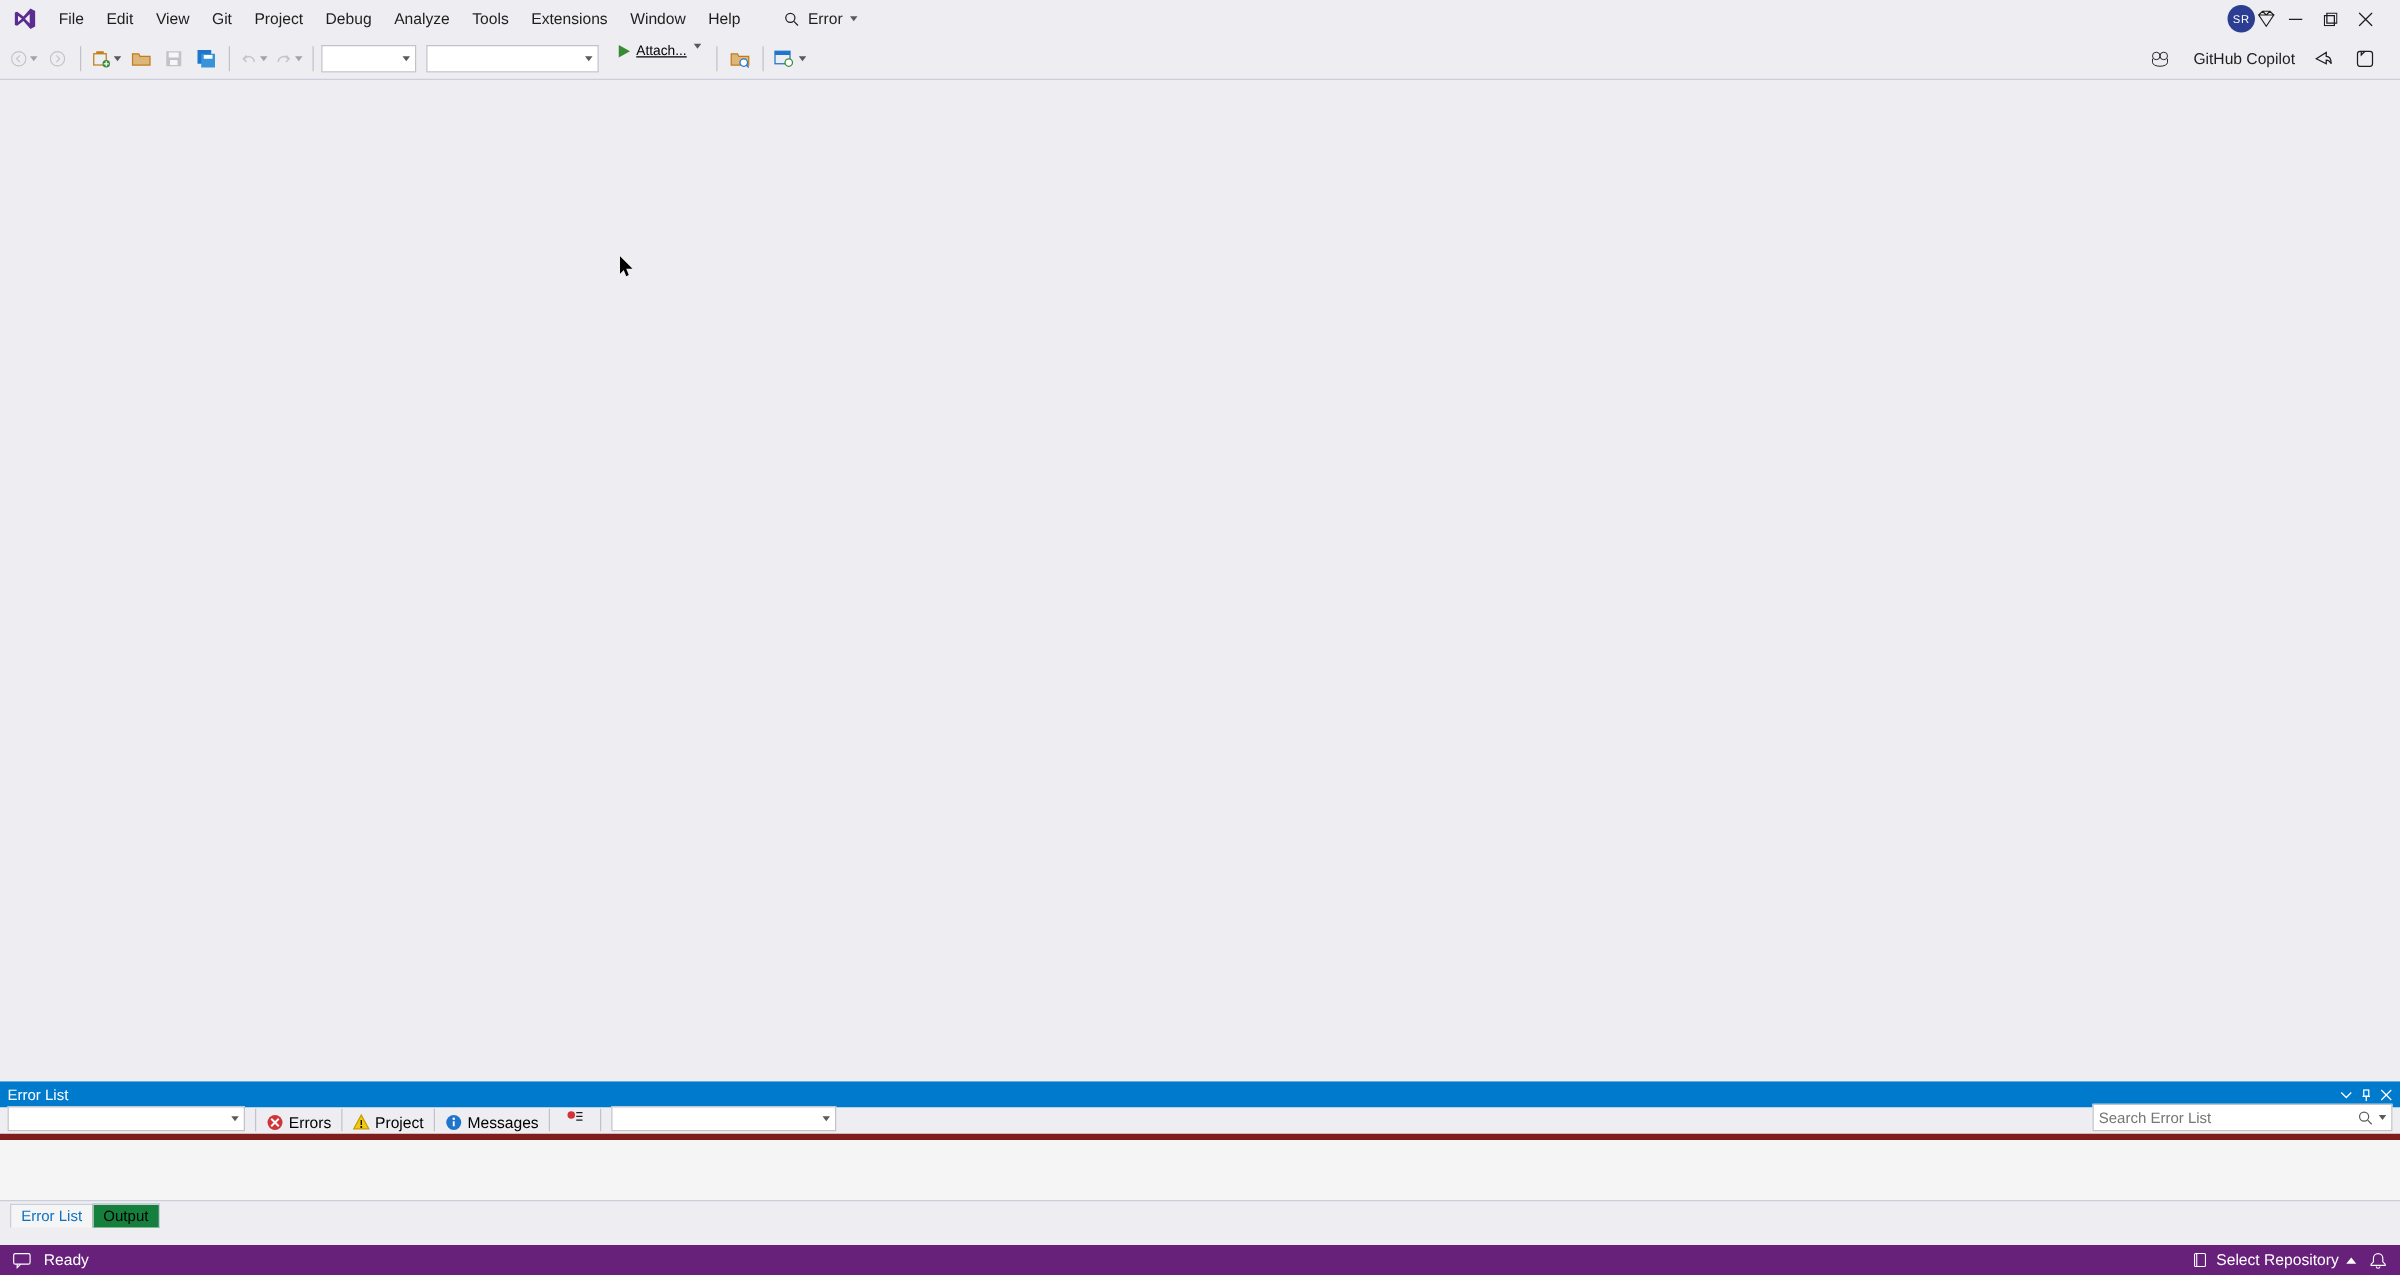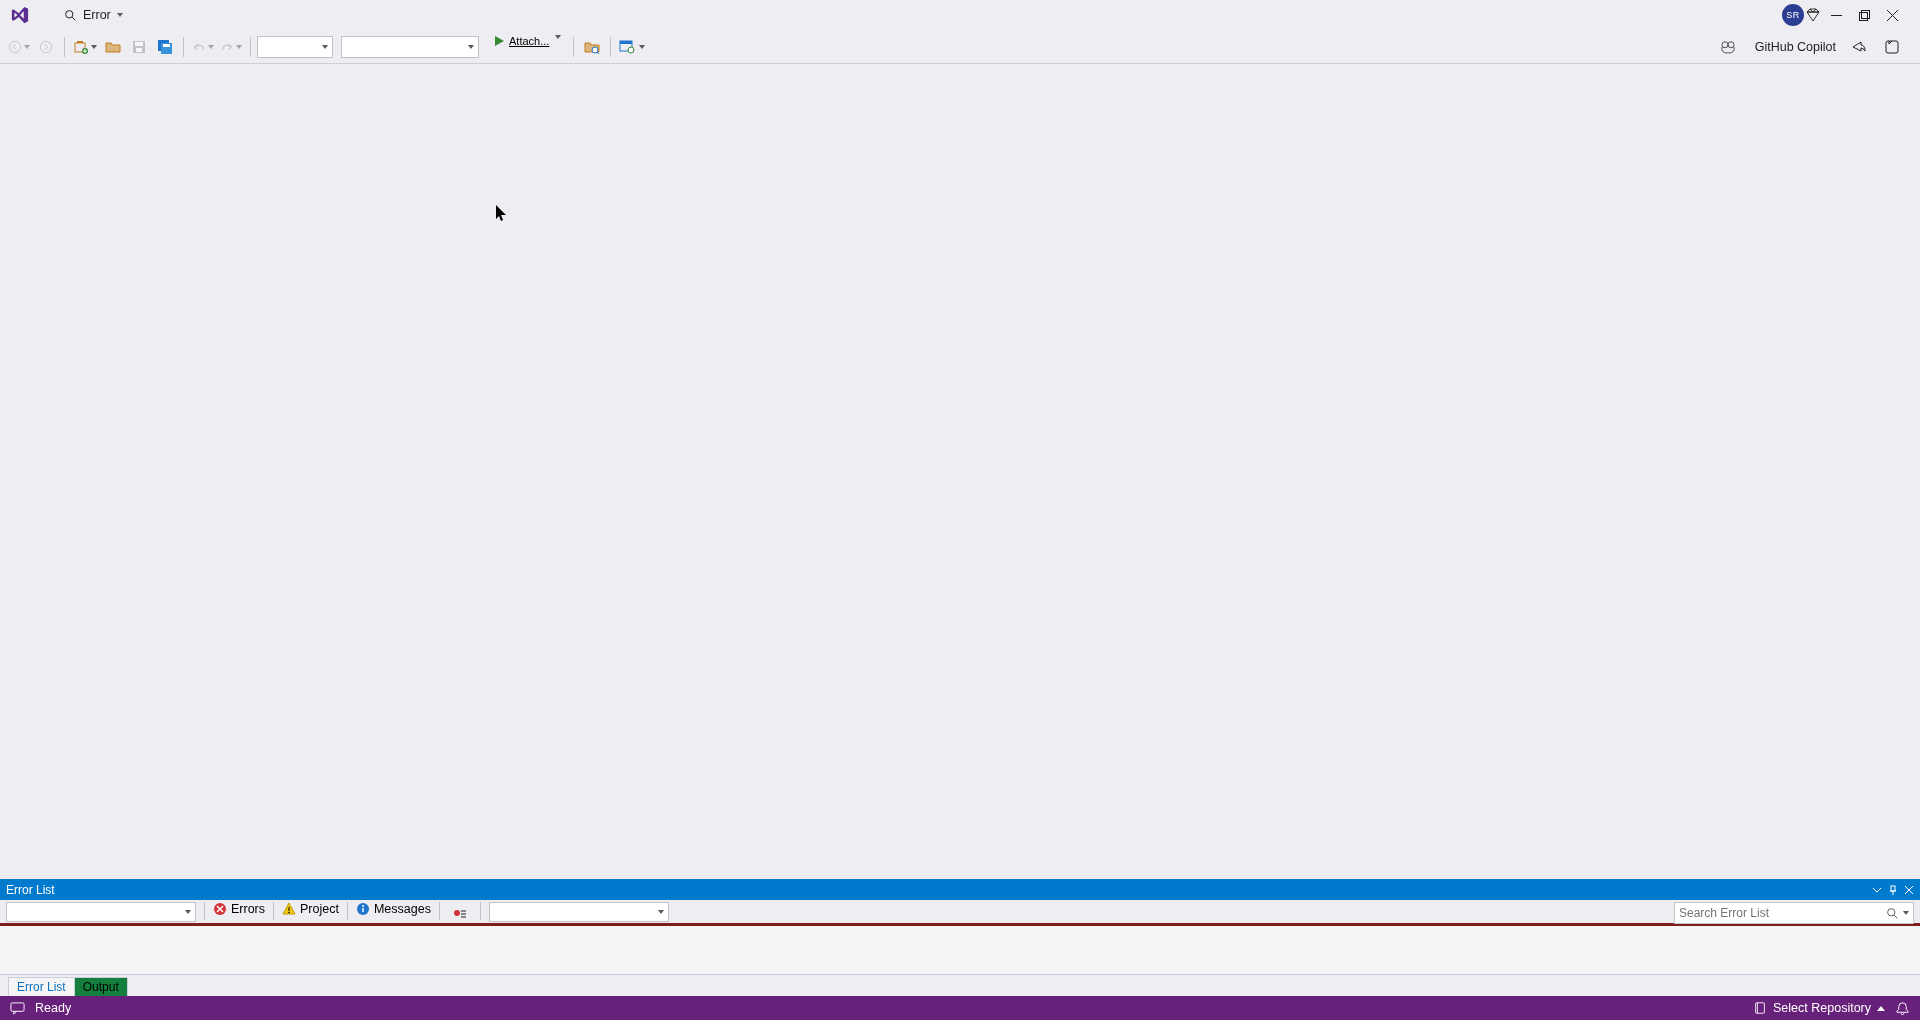--- a/index.html
+++ b/index.html
@@ -38,48 +38,61 @@
   .error-list-header { height: 21px; background: #007acc; background: linear-gradient(#1c97ea,#1c97ea); display: flex; align-items: center; padding: 0 6px; color: #fff; font-size: 12px; }
   .error-list-header { background: #1c97ea; }
   .error-list-header { background: #1177bb; }
   .error-list-header { background: #0e639c; }
   .error-list-header { background: #1c7cd6; }
   .error-list-header { background: #007acc; }
   .elh-title { flex: 1; }
   .elh-btns { display: flex; gap: 6px; }
   .elh-btns svg { display: block; }
 
-  .error-list-toolbar { height: 26px; background: #eeeef2; display: flex; align-items: flex-start; padding: 2px 6px; border-bottom: 3px solid #7f1d1d; gap: 8px; }
+  .error-list-toolbar { height: 26px; background: #eeeef2; display: flex; align-items: flex-end; padding: 2px 6px; border-bottom: 5px solid #7f1d1d; gap: 8px; }
   .el-combo { height: 20px; border: 1px solid #c2c3c9; background: #fff; display: flex; align-items: center; padding: 0 4px; }
   .el-filter { display: flex; align-items: center; gap: 4px; font-size: 12.5px; cursor: default; }
   .el-sep { width: 1px; height: 18px; background: #c2c3c9; }
   .el-search { margin-left: auto; display: flex; align-items: center; border: 1px solid #c2c3c9; background: #fff; height: 22px; width: 240px; padding: 0 4px; }
   .el-search input { border: none; outline: none; flex: 1; font-size: 12px; background: transparent; }
   .error-list-body { height: 48px; background: #f5f5f5; }
 
   .bottom-tabs { height: 22px; background: #eeeef2; display: flex; align-items: flex-end; padding: 0 8px; border-top: 1px solid #cccedb; }
   .btab { padding: 2px 8px; font-size: 12px; border: 1px solid #cccedb; border-bottom: none; background: #15803d; margin-right: -1px; cursor: default; }
   .btab.active { color: #0e70c0; border-top: 1px solid #cccedb; background: #f5f5f5; }
 
   
-  .statusbar { height: 24px; background: #68217a; color: #fff; display: flex; align-items: center; padding: 0 10px; font-size: 12.5px; gap: 10px; }
+  .statusbar { height: 24px; background: #68217a; color: #fff; display: flex; align-items: center; padding: 0 10px; font-size: 12.5px; gap: 10px; margin-top: 14px; }
   .sb-spacer { flex: 1; }
   .sb-item { display: flex; align-items: center; gap: 6px; cursor: default; }
 
   .drop-tri { width: 0; height: 0; border-left: 3px solid transparent; border-right: 3px solid transparent; border-top: 4px solid #5a5a5a; display: inline-block; }
   .up-tri { width: 0; height: 0; border-left: 4px solid transparent; border-right: 4px solid transparent; border-bottom: 5px solid #fff; display: inline-block; }
 </style>
 </head>
 <body>
 
 <div class="menubar">
   <div class="vs-logo">
     <svg width="20" height="20" viewBox="0 0 32 32">
         <path fill="#5c2d91" d="M23 3l-9 10L6 7 3 8v16l3 1 8-6 9 10 6-3V6l-6-3zM7 20v-8l5 4-5 4zm15 2l-6-6 6-6v12z"></path>
       </svg>
+  </div>
+  <div class="menu-items">
+    <div class="menu-item">File</div>
+    <div class="menu-item">Edit</div>
+    <div class="menu-item">View</div>
+    <div class="menu-item">Git</div>
+    <div class="menu-item">Project</div>
+    <div class="menu-item">Debug</div>
+    <div class="menu-item">Analyze</div>
+    <div class="menu-item">Tools</div>
+    <div class="menu-item">Extensions</div>
+    <div class="menu-item">Window</div>
+    <div class="menu-item">Help</div>
   </div>
   <div class="menu-sep"></div>
   <div class="search-box">
     <svg width="13" height="13" viewBox="0 0 16 16">
         <circle cx="6.5" cy="6.5" r="4.5" fill="none" stroke="#1e1e1e" stroke-width="1.2"></circle>
         <line x1="10" y1="10" x2="14" y2="14" stroke="#1e1e1e" stroke-width="1.2"></line>
       </svg>
     <span>Error</span>
     <span class="drop-tri"></span>
   </div>

